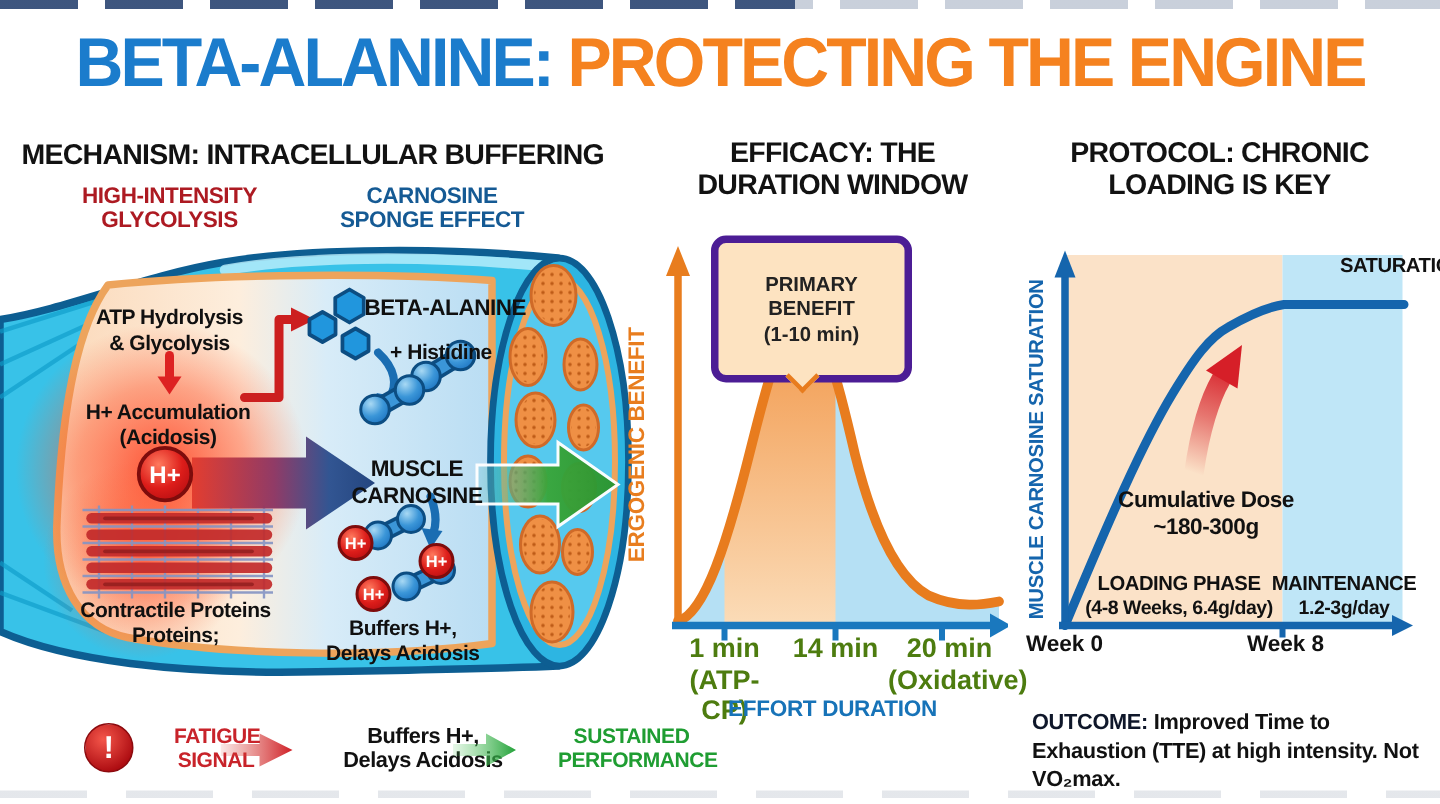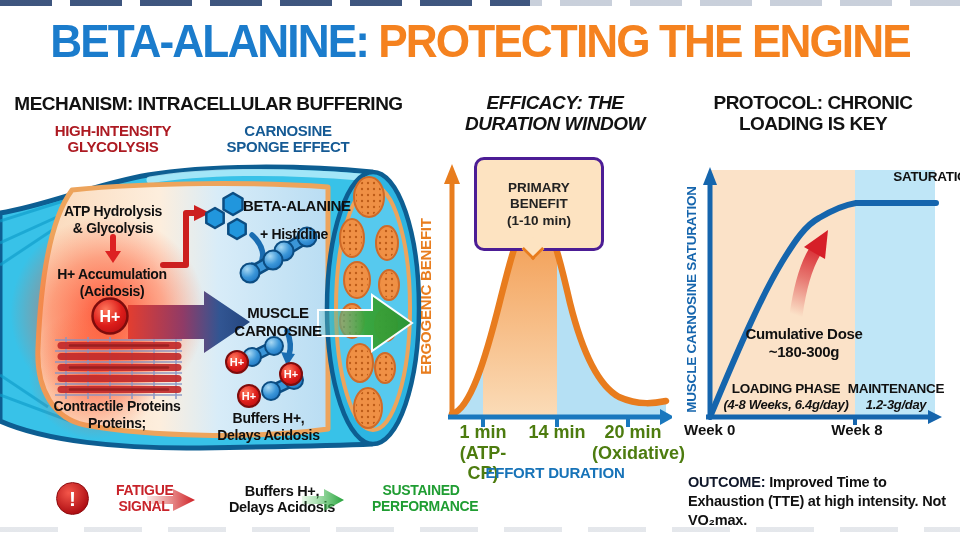--- a/index.html
+++ b/index.html
@@ -30,31 +30,31 @@
   .legend-text{font-weight:900;font-size:14px;line-height:1.12;letter-spacing:-.3px;margin-left:28px;}
   .green-label{color:#1f9d32;}
   .alert-circle{width:31px;height:31px;border-radius:50%;
     background:radial-gradient(circle at 38% 32%,#f4564a,#ae0d12 75%);
     border:1.5px solid #8c0a0e;display:flex;align-items:center;justify-content:center;
     color:#fff;font-weight:900;font-size:21px;line-height:1;}
   
   .rot-label{transform:rotate(-90deg);transform-origin:center;font-weight:900;text-align:center;}
   .orange-axis{color:#e87d1e;font-size:15px;letter-spacing:-.2px;}
   .blue-axis{color:#1565ad;font-size:13.5px;letter-spacing:-.2px;}
-  .callout{left:474px;top:157px;width:120px;background:#fde3c1;border:3px solid #4c1d95;
+  .callout{left:474px;top:157px;width:120px;background:#fde3c1;border:5px solid #4c1d95;
     border-radius:10px;padding:4px 2px 3px 2px;text-align:center;font-weight:900;font-size:13.5px;
     line-height:1.2;color:#222;}
   .callout-tip{position:absolute;left:48px;bottom:-9px;width:13px;height:13px;background:#fde3c1;
     border-right:3px solid #e87c1e;border-bottom:3px solid #e87c1e;transform:rotate(45deg);}
   .tick-label{font-weight:700;font-size:18px;line-height:1.15;color:#4d7c0f;}
   .x-axis-label{font-weight:900;font-size:15px;color:#1773b8;letter-spacing:-.2px;}
   
   .chart-note{font-weight:900;font-size:15px;line-height:1.2;color:#111;letter-spacing:-.3px;}
   .zone-title{font-weight:900;font-size:13.5px;color:#111;letter-spacing:-.3px;}
-  .zone-sub{font-weight:700;font-size:13px;color:#111;letter-spacing:-.3px;font-style:italic;}
+  .zone-sub{font-weight:700;font-size:13px;color:#111;letter-spacing:-.3px;}
   .week-label{font-weight:700;font-size:15px;color:#111;}
   .outcome{font-weight:900;font-size:14.5px;line-height:1.3;letter-spacing:-.2px;color:#111;}
   .outcome .blue{color:#0f172a;}
 </style>
 </head>
 <body>
 
 <div id="canvas">
 
   <div class="abs top-strip"></div>
@@ -298,21 +298,21 @@
         <linearGradient id="grnLeg" x1="0" y1="0" x2="1" y2="0">
       <stop offset="0" stop-color="rgba(90,200,100,.15)"></stop>
           <stop offset="1" stop-color="#23a139"></stop>
     </linearGradient>
       </defs>
     <polygon points="0,9 22,9 22,2 42,13 22,24 22,17 0,17" fill="url(#grnLeg)"></polygon>
   </svg>
   <div class="abs legend-text green-label ctr ml" style="left:344px;top:483px;width:98px;">SUSTAINED
 PERFORMANCE</div>
 
-  <div class="abs panel-header ctr ml" style="left:446px;top:92px;width:218px;font-style:italic;">EFFICACY: THE
+  <div class="abs panel-header ctr ml" style="left:446px;top:92px;width:218px;">EFFICACY: THE
 DURATION WINDOW</div>
 
   <svg class="abs" style="left:440px;top:148px;" width="232" height="300" viewBox="0 0 232 300">
     <defs>
       <linearGradient id="benefitGrad" x1="0" y1="0" x2="0" y2="1">
         <stop offset="0" stop-color="#f29a4e"></stop>
           <stop offset="1" stop-color="#fbdcb8"></stop>
       </linearGradient>
       <clipPath id="windowClip">
           <rect x="43" y="0" width="74" height="300"></rect>

